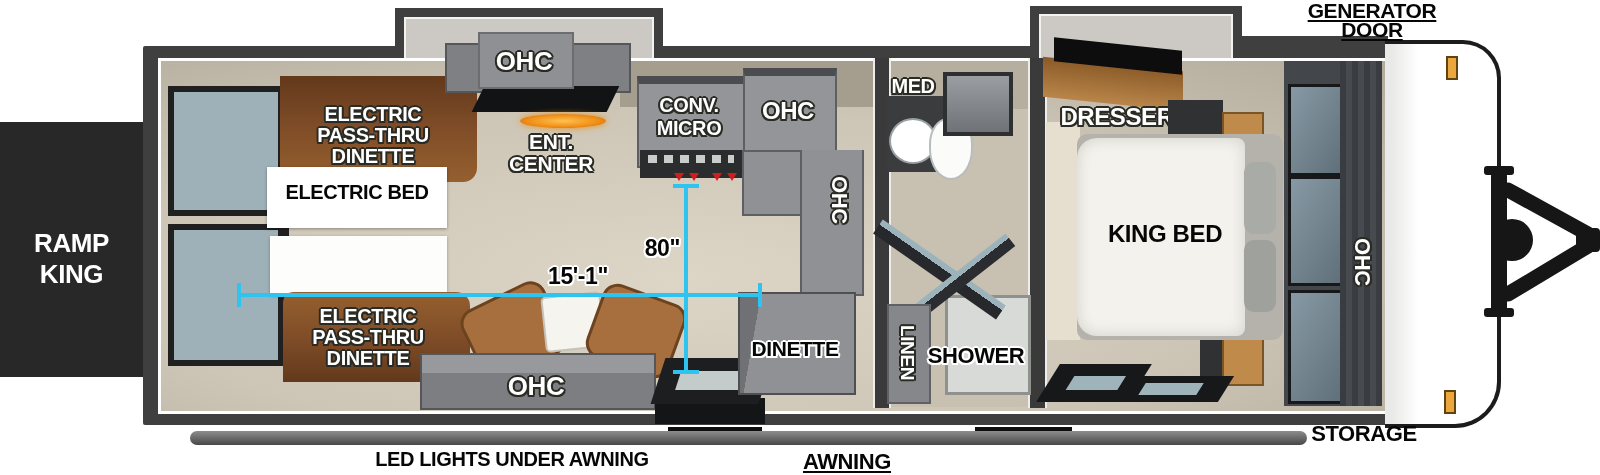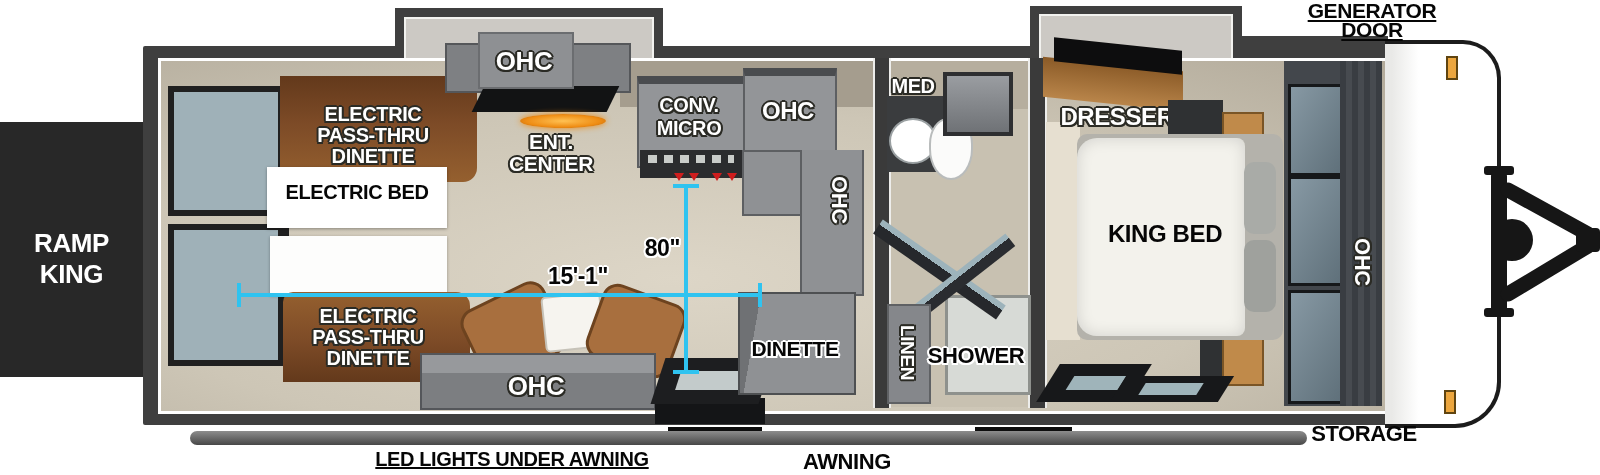--- a/index.html
+++ b/index.html
@@ -187,17 +187,17 @@
   <div class="lbl b" style="left:1302px;top:1px;width:140px;font-size:21px;line-height:19px;text-decoration:underline;">
     <div>GENERATOR</div>
     <div>DOOR</div>
   </div>
 
   <div class="abs" style="left:668px;top:427px;width:94px;height:11px;background:#0e0e0e;"></div>
   <div class="abs" style="left:975px;top:427px;width:97px;height:11px;background:#0e0e0e;"></div>
   <div class="abs" style="left:190px;top:431px;width:1117px;height:14px;border-radius:8px;
               background:linear-gradient(180deg,#8d8d8d,#474747);"></div>
 
-  <div class="lbl b" style="left:366px;top:449px;width:292px;font-size:20px;text-decoration:underline;">LED LIGHTS UNDER AWNING</div>
-  <div class="lbl b" style="left:772px;top:450px;width:150px;font-size:22px;">AWNING</div>
+  <div class="lbl b" style="left:366px;top:449px;width:292px;font-size:20px;">LED LIGHTS UNDER AWNING</div>
+  <div class="lbl b" style="left:772px;top:450px;width:150px;font-size:22px;text-decoration:underline;">AWNING</div>
   <div class="lbl b" style="left:1305px;top:422px;width:118px;font-size:22px;">STORAGE</div>
 
 </div>
 
 </body></html>

